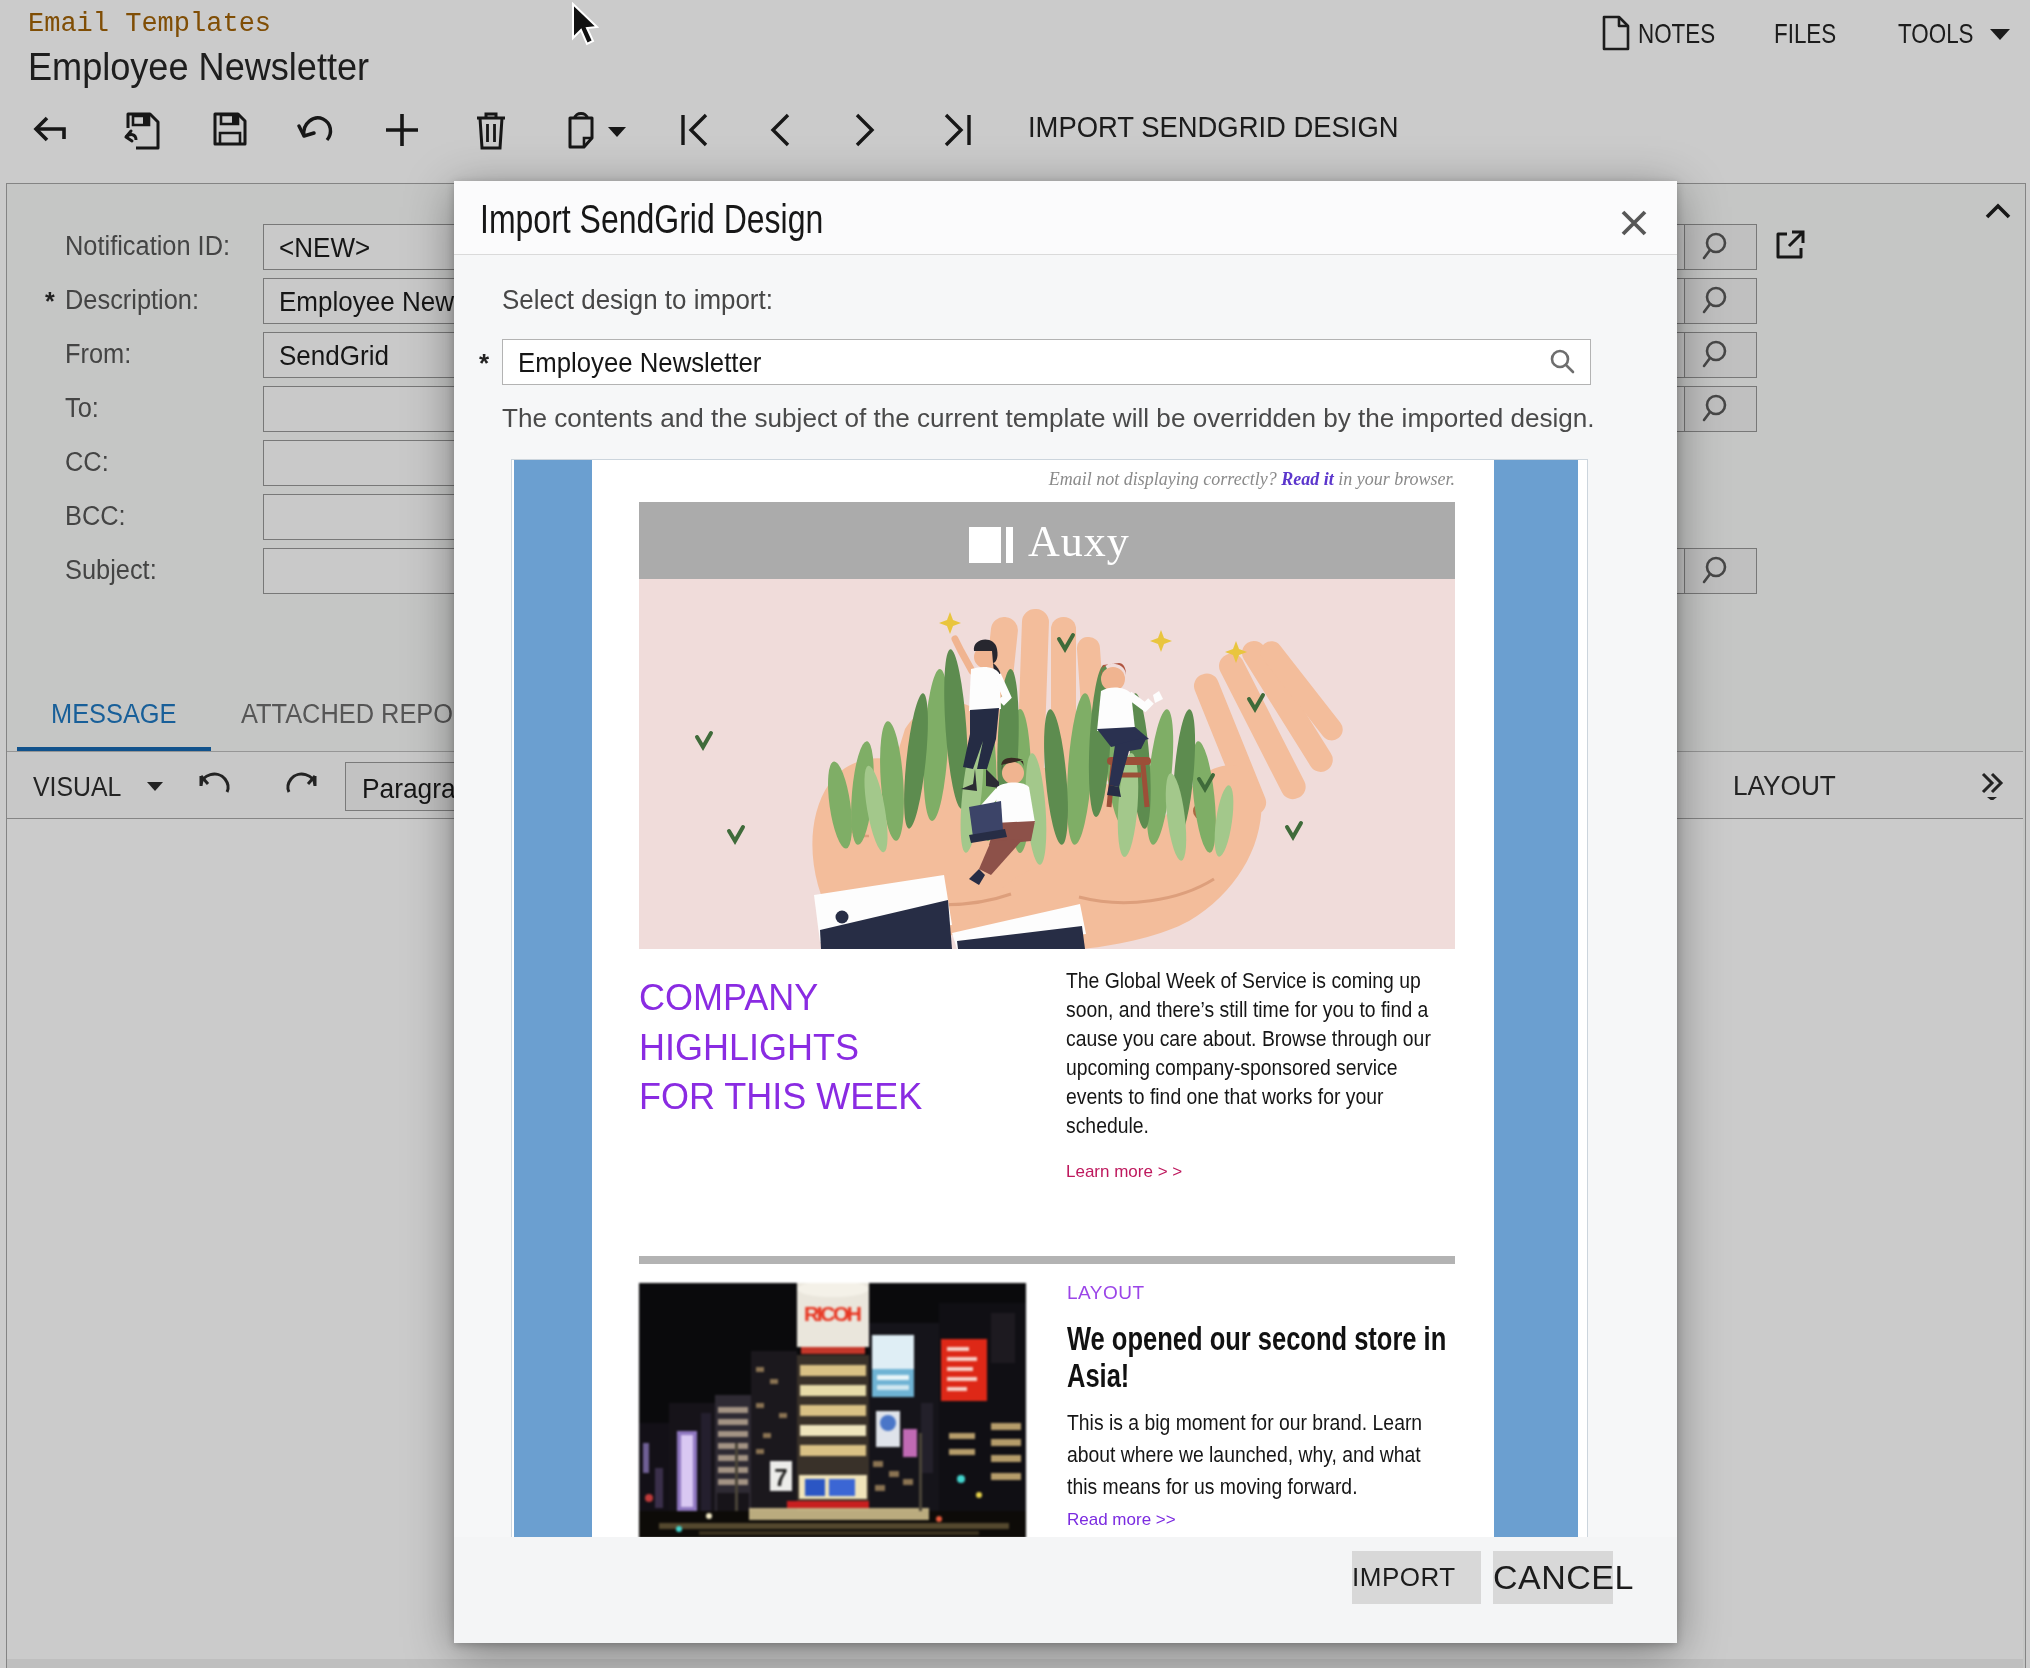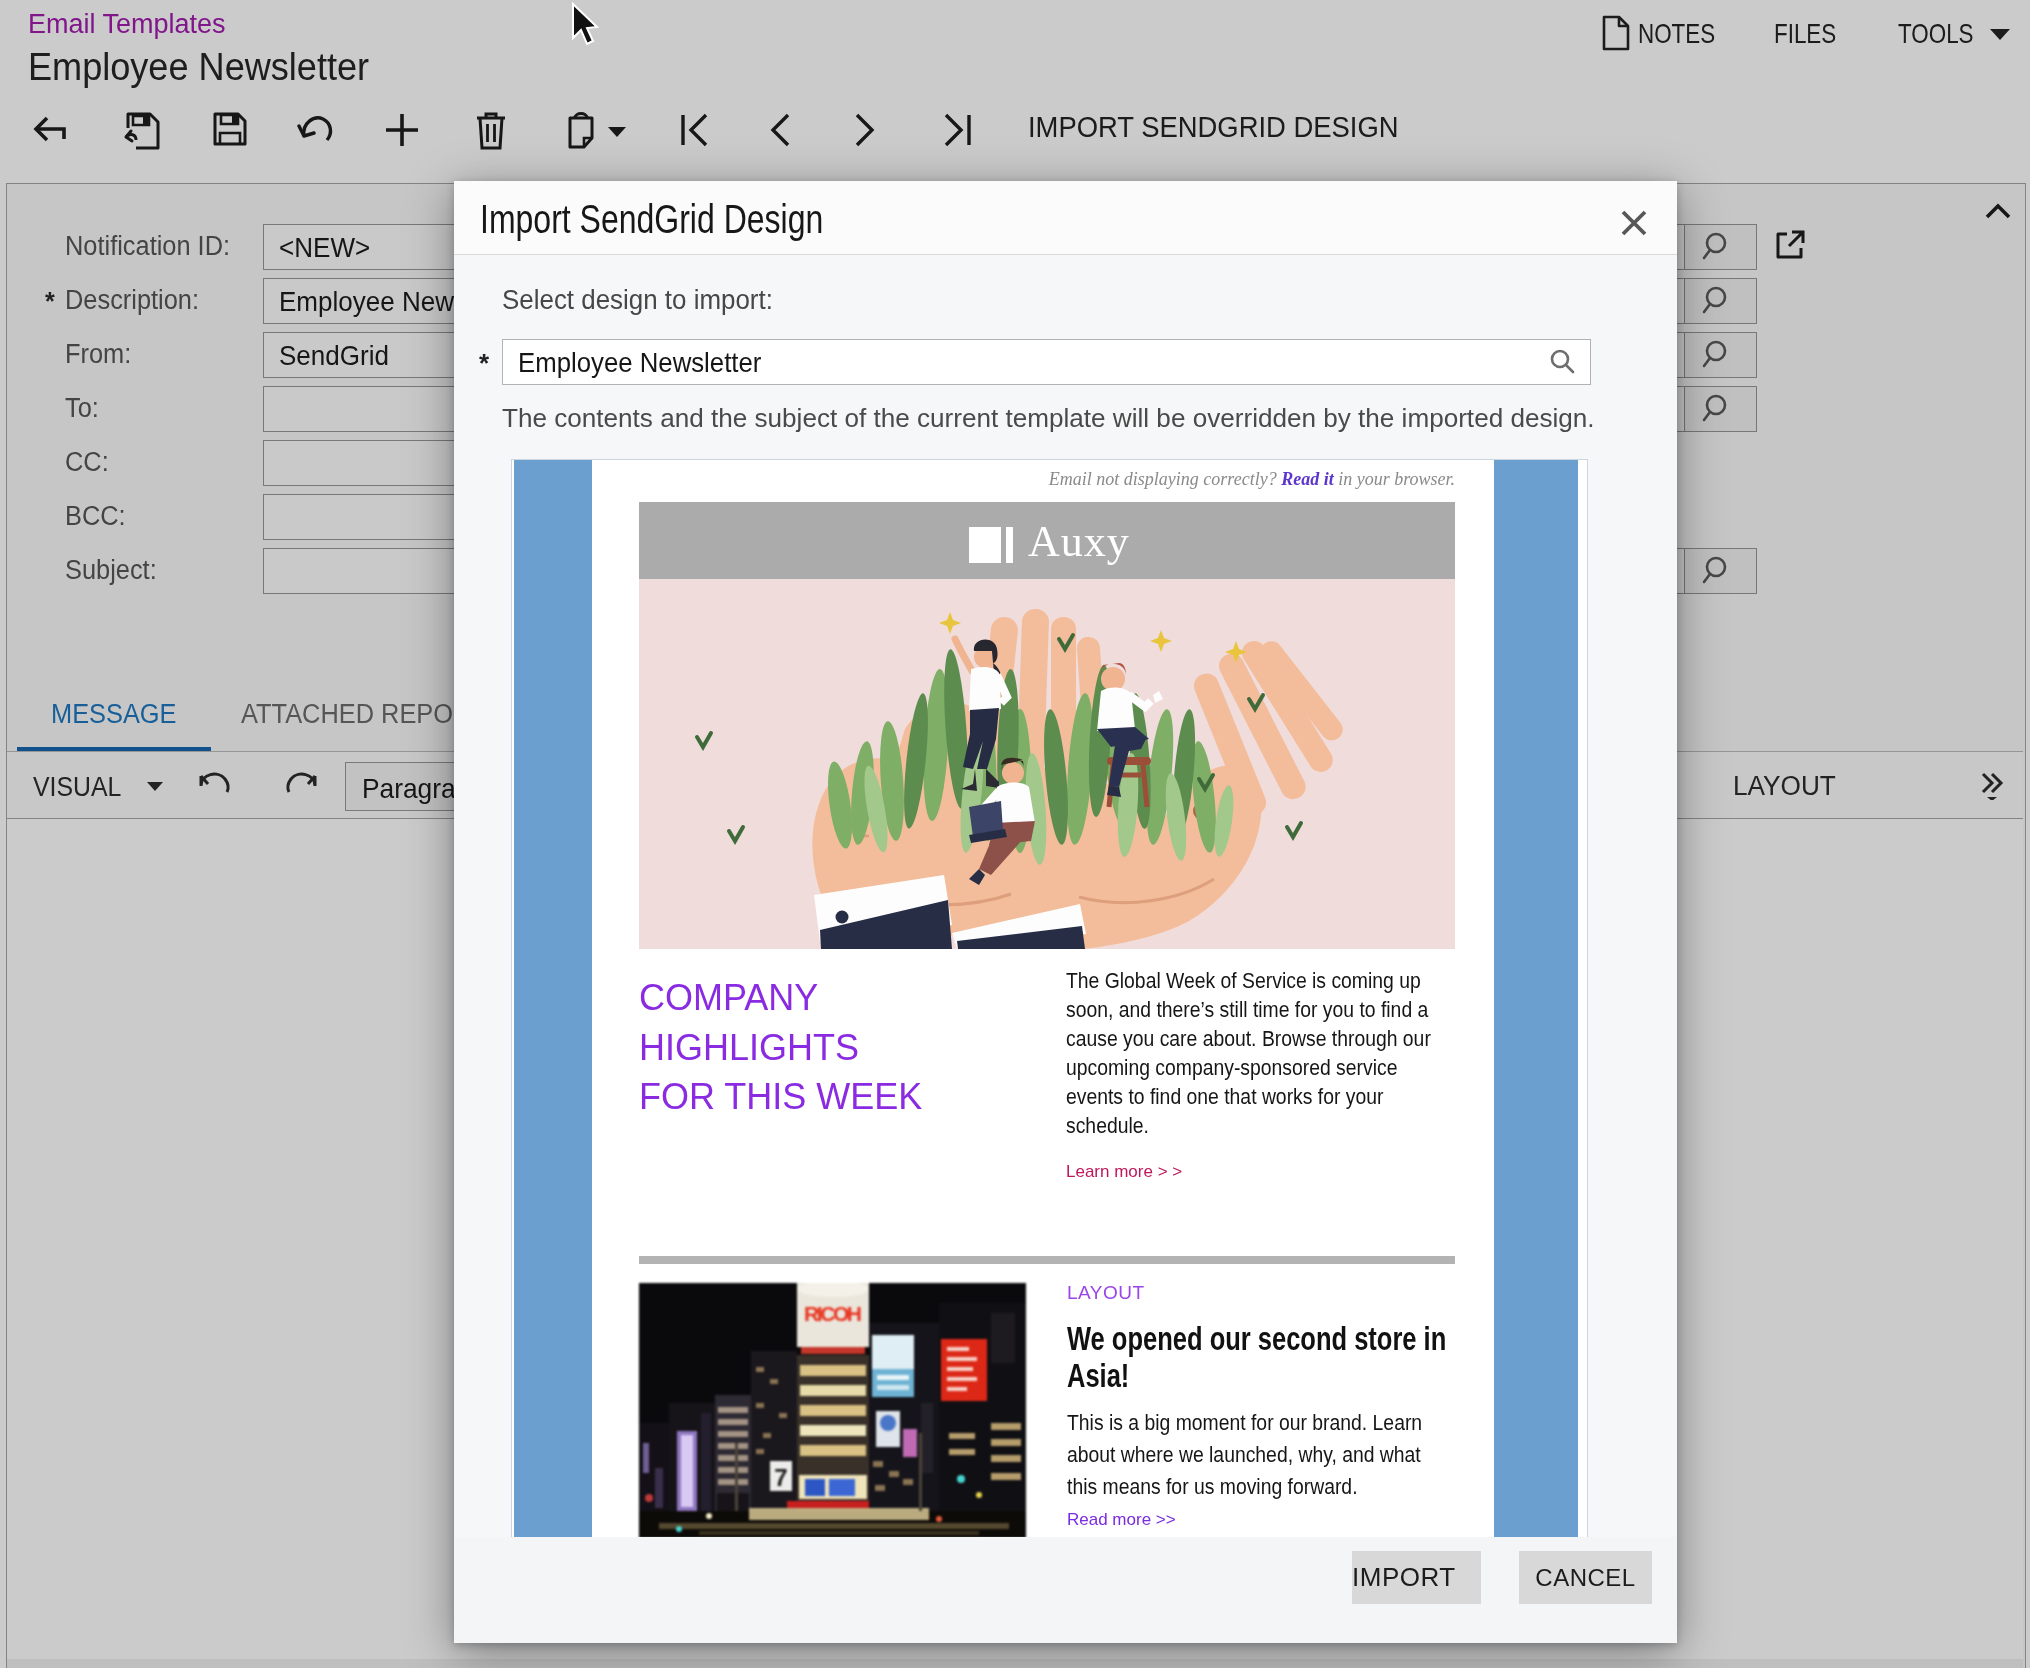--- a/index.html
+++ b/index.html
@@ -9,21 +9,21 @@
   #dim{position:absolute;left:0;top:0;width:2030px;height:1668px;
        background:rgba(0,0,0,0.205);z-index:50;}
   #modal{position:absolute;z-index:60;}
   svg{display:block;}
 </style>
 </head>
 <body>
 
 <div id="base" class="abs" style="left:0;top:0;width:2030px;height:1668px;background:#ffffff;">
 
-  <div class="abs" style="left:28px;top:9px;font-size:27px;color:#a21caf;">Email Templates</div>
+  <div class="abs" style="left:28px;top:9px;font-size:27px;color:#a16207;font-family:Liberation Mono, monospace;">Email Templates</div>
   <div class="abs" style="left:28px;top:46px;font-size:38px;color:#262626;transform:scaleX(0.95);transform-origin:0 0;">Employee Newsletter</div>
 
   <svg class="abs" style="left:1600px;top:14px;" width="32" height="38" viewBox="0 0 32 38">
     <path d="M4 3 H19 L28 12 V35 H4 Z" fill="none" stroke="#242424" stroke-width="2.6" stroke-linejoin="round"></path>
     <path d="M19 3 V12 H28" fill="none" stroke="#242424" stroke-width="2.6" stroke-linejoin="round"></path>
   </svg>
   <div class="abs" style="left:1638px;top:18px;font-size:28px;color:#242424;transform:scaleX(0.8);transform-origin:0 0;">NOTES</div>
   <div class="abs" style="left:1774px;top:18px;font-size:28px;color:#242424;transform:scaleX(0.8);transform-origin:0 0;">FILES</div>
   <div class="abs" style="left:1898px;top:18px;font-size:28px;color:#242424;transform:scaleX(0.8);transform-origin:0 0;">TOOLS</div>
   <svg class="abs" style="left:1988px;top:25px;" width="24" height="18" viewBox="0 0 24 18">
@@ -442,14 +442,14 @@
       </svg>
       </div>
       <div class="abs" style="left:555px;top:860px;font-size:34px;font-weight:bold;line-height:37px;color:#111;transform:scaleX(0.75);transform-origin:0 0;white-space:nowrap;">We opened our second store in<br>Asia!</div>
       <div class="abs" style="left:555px;top:947px;font-size:22px;line-height:32px;color:#161616;transform:scaleX(0.88);transform-origin:0 0;white-space:nowrap;">This is a big moment for our brand. Learn<br>about where we launched, why, and what<br>this means for us moving forward.</div>
       <div class="abs" style="left:555px;top:1050px;font-size:17px;color:#7b2be0;">Read more &gt;&gt;</div>
     </div>
   </div>
 
   <div class="abs" style="left:0;top:1356px;width:1223px;height:106px;background:#f4f5f6;"></div>
   <div class="abs" style="left:898px;top:1370px;width:129px;height:53px;background:#d8d8d8;font-size:26px;color:#1c1c1c;text-align:left;line-height:53px;letter-spacing:0.5px;">IMPORT</div>
-  <div class="abs" style="left:1039px;top:1370px;width:133px;height:53px;background:#d8d8d8;font-size:24px;color:#1c1c1c;text-align:center;line-height:53px;letter-spacing:0.5px;margin-left:26px;">CANCEL</div>
+  <div class="abs" style="left:1039px;top:1370px;width:120px;height:53px;background:#d8d8d8;font-size:34px;color:#1c1c1c;text-align:center;line-height:53px;letter-spacing:0.5px;">CANCEL</div>
 </div>
 
 </body></html>

